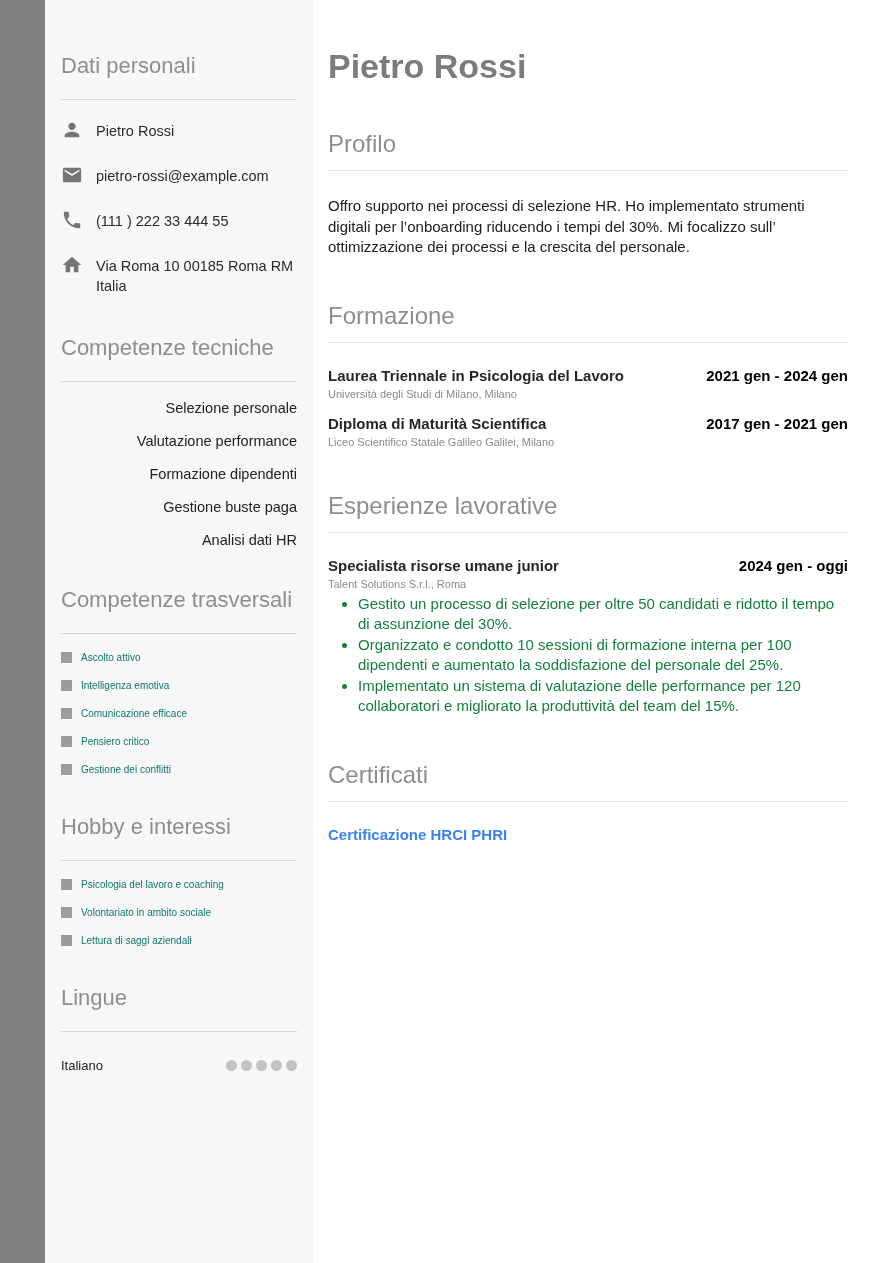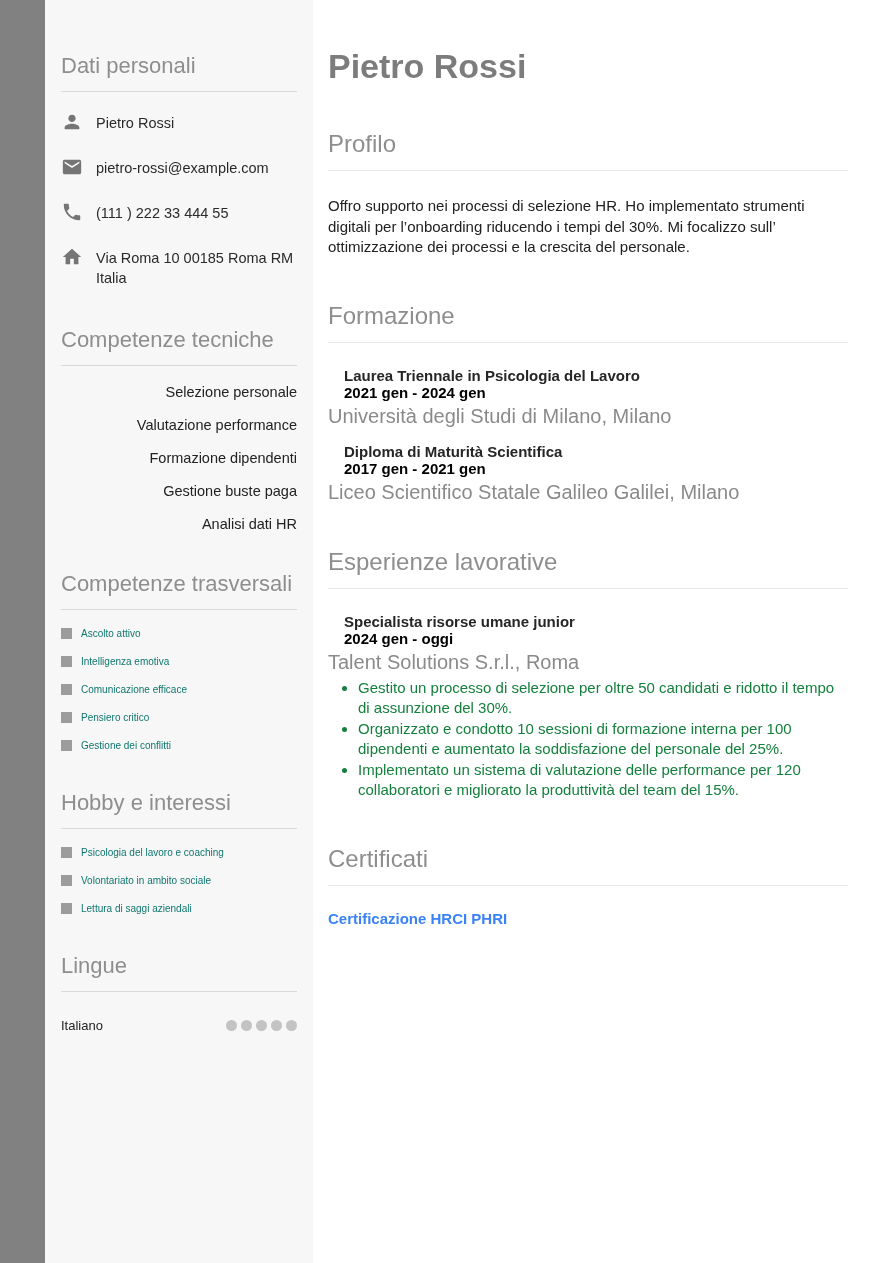--- a/index.html
+++ b/index.html
@@ -25,21 +25,21 @@
     flex: 0 0 268px;
     background: #f7f7f7;
     padding: 48px 16px 20px 16px;
   }
   .sidebar h2 {
     font-size: 22px;
     line-height: 35px;
     font-weight: 400;
     color: #8e8e8e;
     border-bottom: 1px solid #d9d9d9;
-    padding-bottom: 8px;
+    padding-bottom: 16px;
     margin-bottom: 18px;
   }
   .sb-section { margin-bottom: 34px; }
   .contact-row {
     display: flex;
     align-items: flex-start;
     gap: 13px;
     margin-bottom: 21px;
     min-height: 24px;
   }
@@ -114,36 +114,35 @@
     font-size: 15px;
     line-height: 20.5px;
     color: #212121;
   }
   .entries { margin-top: 24px; }
   .entry { margin-bottom: 15px; }
   .entry-head {
     display: flex;
     justify-content: space-between;
     align-items: baseline;
-    flex-direction: column;
   }
   .entry-title {
     font-size: 15px;
     font-weight: 700;
     color: #262626;
   }
   .entry-date {
     font-size: 15px;
     font-weight: 700;
     color: #000000;
     white-space: nowrap;
     margin-left: 16px;
   }
   .entry-sub {
-    font-size: 20px;
+    font-size: 11px;
     color: #8a8a8a;
     margin-top: 4px;
   }
   .exp-bullets {
     margin-top: 4px;
     padding-left: 30px;
     font-size: 15px;
     line-height: 20.5px;
     color: #15803d;
   }

